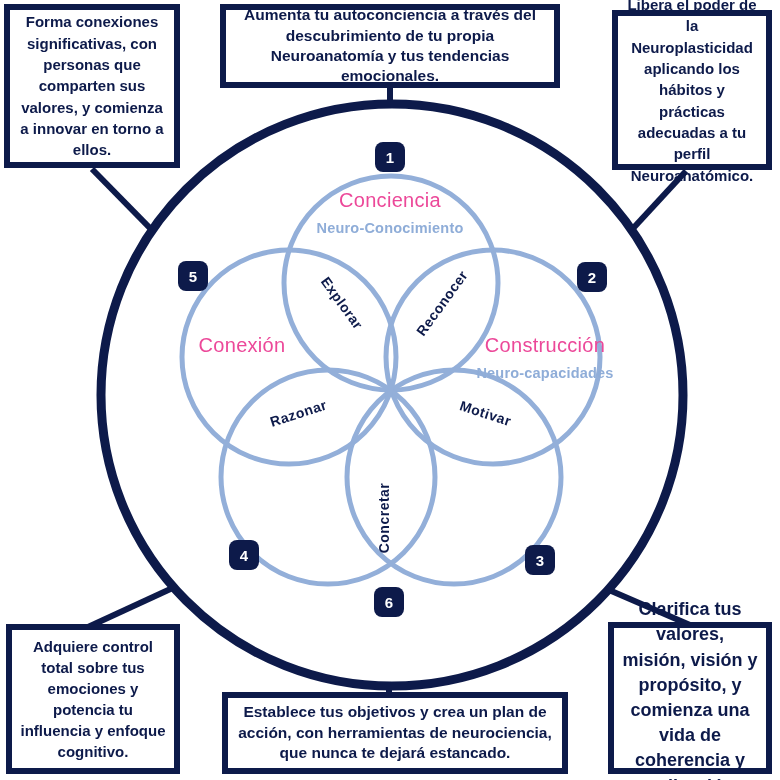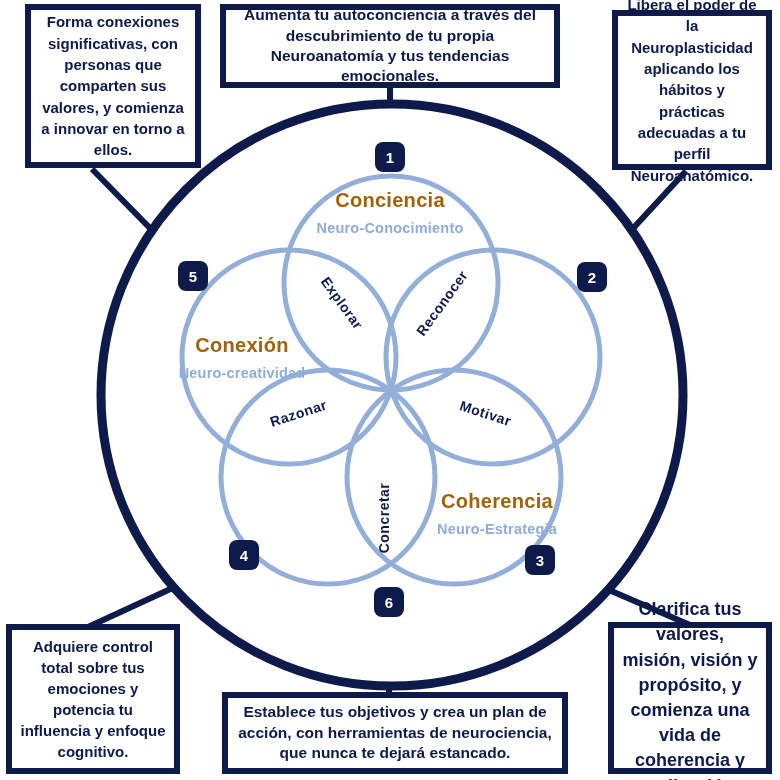--- a/index.html
+++ b/index.html
@@ -4,28 +4,28 @@
 <style>
   html,body{margin:0;padding:0;background:#ffffff;}
   body{width:780px;height:780px;font-family:"Liberation Sans",sans-serif;}
   .stage{position:relative;width:780px;height:780px;overflow:hidden;background:#fff;}
   svg.layer{position:absolute;left:0;top:0;}
 
   .box{position:absolute;box-sizing:border-box;border:6px solid #0d1a4a;background:#fff;
        display:flex;align-items:center;justify-content:center;text-align:center;
        font-weight:bold;color:#0d1a4a;padding:4px 8px;z-index:3;}
   .box-top{left:220px;top:4px;width:340px;height:84px;font-size:15.5px;line-height:1.32;justify-content:center;}
-  .box-tl{left:25px;top:4px;width:176px;height:164px;font-size:15px;line-height:1.42;}
+  .box-tl{left:4px;top:4px;width:176px;height:164px;font-size:15px;line-height:1.42;}
   .box-tr{left:612px;top:10px;width:160px;height:160px;font-size:15px;line-height:1.42;}
   .box-bl{left:6px;top:624px;width:174px;height:150px;font-size:15px;line-height:1.4;}
   .box-br{left:608px;top:622px;width:164px;height:152px;font-size:18px;line-height:1.4;}
   .box-bottom{left:222px;top:692px;width:346px;height:82px;font-size:15.5px;line-height:1.32;}
 
   .plabel{position:absolute;text-align:center;z-index:4;}
-  .plabel .t{display:block;font-weight:bold;font-size:20px;color:#a16207;letter-spacing:.3px;}
+  .plabel .t{display:block;font-weight:normal;font-size:20px;color:#ec4899;letter-spacing:.3px;}
   .plabel .s{display:block;font-weight:bold;font-size:14.5px;color:#8fadd8;margin-top:8px;letter-spacing:.2px;}
   .pl-1{left:280px;top:189px;width:220px;}
   .pl-2{left:445px;top:334px;width:200px;}
   .pl-3{left:397px;top:490px;width:200px;}
   .pl-4{left:183px;top:484px;width:200px;}
   .pl-5{left:142px;top:334px;width:200px;}
   .pl-6{left:290px;top:617px;width:200px;}
 
   .badge{position:absolute;width:30px;height:30px;background:#0d1a4a;color:#fff;
          border-radius:8px;display:flex;align-items:center;justify-content:center;
@@ -91,22 +91,21 @@
   <div class="badge b2">2</div>
   <div class="badge b3">3</div>
   <div class="badge b4">4</div>
   <div class="badge b5">5</div>
   <div class="badge b6">6</div>
 
   <div class="plabel pl-1">
     <span class="t">Conciencia</span>
     <span class="s">Neuro-Conocimiento</span>
   </div>
-  <div class="plabel pl-3">
-    <span class="t">Coherencia</span>
-    <span class="s">Neuro-Estrategia</span>
+  <div class="plabel pl-2">
+    <span class="t">Construcción</span>
+    <span class="s">Neuro-capacidades</span>
   </div>
   <div class="plabel pl-5">
     <span class="t">Conexión</span>
-    <span class="s">Neuro-creatividad</span>
   </div>
 
 </div>
 
 </body></html>

